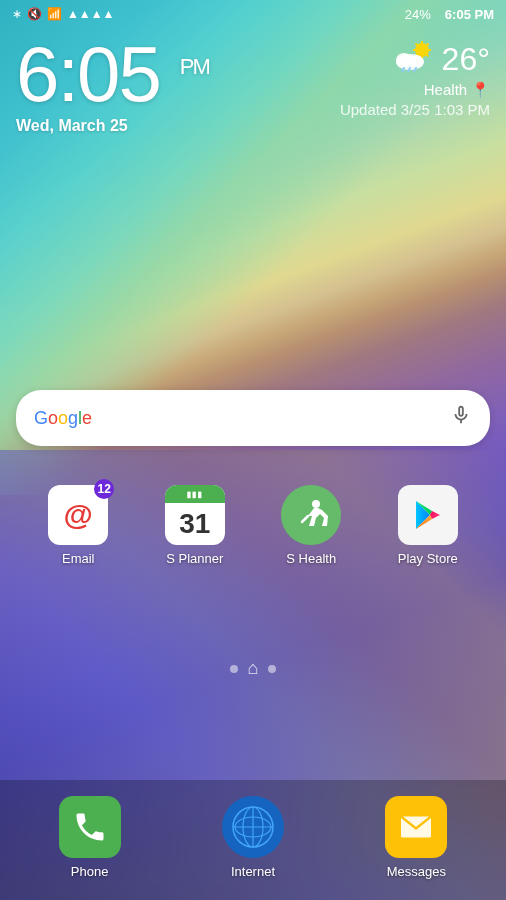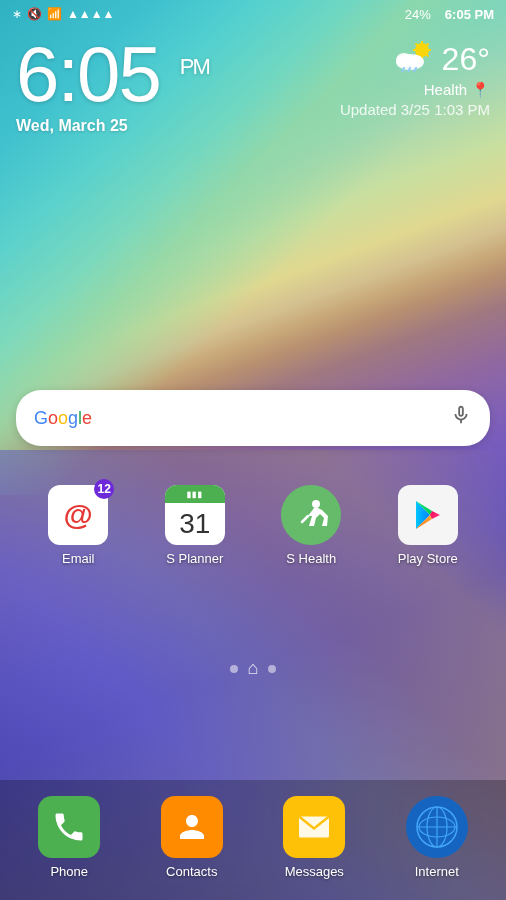--- a/index.html
+++ b/index.html
@@ -354,21 +354,21 @@
       color: white;
       font-weight: 700;
     }
 
     .splanner-body {
       flex: 1;
       display: flex;
       align-items: center;
       justify-content: center;
       font-size: 28px;
-      font-weight: 400;
+      font-weight: 700;
       color: #333;
     }
 
     
     .icon-playstore {
       background: #f5f5f5;
       border-radius: 12px;
       display: flex;
       align-items: center;
       justify-content: center;
@@ -598,47 +598,39 @@
 
   <div class="app-item">
     <div class="icon-phone" style="width:62px;height:62px;">
       <svg width="36" height="36" viewBox="0 0 24 24" fill="white">
         <path d="M6.62 10.79c1.44 2.83 3.76 5.14 6.59 6.59l2.2-2.2c.27-.27.67-.36 1.02-.24 1.12.37 2.33.57 3.57.57.55 0 1 .45 1 1V20c0 .55-.45 1-1 1-9.39 0-17-7.61-17-17 0-.55.45-1 1-1h3.5c.55 0 1 .45 1 1 0 1.25.2 2.45.57 3.57.11.35.03.74-.25 1.02l-2.2 2.2z"></path>
       </svg>
     </div>
     <span class="app-label">Phone</span>
   </div>
 
-  <div class="app-item">
-    <div class="icon-contacts" style="width:62px;height:62px;">
-      <svg width="36" height="36" viewBox="0 0 24 24" fill="white">
-        <path d="M12 12c2.21 0 4-1.79 4-4s-1.79-4-4-4-4 1.79-4 4 1.79 4 4 4zm0 2c-2.67 0-8 1.34-8 4v2h16v-2c0-2.66-5.33-4-8-4z"></path>
-      </svg>
-    </div>
-    <span class="app-label">Contacts</span>
-  </div>
-
-  <div class="app-item">
-    <div class="icon-messages" style="width:62px;height:62px;">
-      <svg width="36" height="36" viewBox="0 0 24 24">
-
-        <rect x="2" y="5" width="20" height="14" rx="1" fill="white" opacity="0.9"></rect>
-        <polyline points="2,5 12,13 22,5" fill="none" stroke="#ffc107" stroke-width="1.5"></polyline>
-      </svg>
-    </div>
-    <span class="app-label">Messages</span>
-  </div>
 
   <div class="app-item">
     <div class="icon-internet" style="width:62px;height:62px;">
       <svg class="globe-svg" viewBox="0 0 44 44">
         <circle cx="22" cy="22" r="20" fill="#1565c0"></circle>
         <ellipse cx="22" cy="22" rx="10" ry="20" fill="none" stroke="#42a5f5" stroke-width="1.2"></ellipse>
         <ellipse cx="22" cy="22" rx="18" ry="10" fill="none" stroke="#42a5f5" stroke-width="1.2"></ellipse>
         <line x1="2" y1="22" x2="42" y2="22" stroke="#42a5f5" stroke-width="1.2"></line>
         <line x1="22" y1="2" x2="22" y2="42" stroke="#42a5f5" stroke-width="1.2"></line>
         <circle cx="22" cy="22" r="20" fill="none" stroke="#42a5f5" stroke-width="1.5"></circle>
       </svg>
     </div>
     <span class="app-label">Internet</span>
   </div>
 
+  <div class="app-item">
+    <div class="icon-messages" style="width:62px;height:62px;">
+      <svg width="36" height="36" viewBox="0 0 24 24">
+
+        <rect x="2" y="5" width="20" height="14" rx="1" fill="white" opacity="0.9"></rect>
+        <polyline points="2,5 12,13 22,5" fill="none" stroke="#ffc107" stroke-width="1.5"></polyline>
+      </svg>
+    </div>
+    <span class="app-label">Messages</span>
+  </div>
+
 </div>
 
 </body></html>

